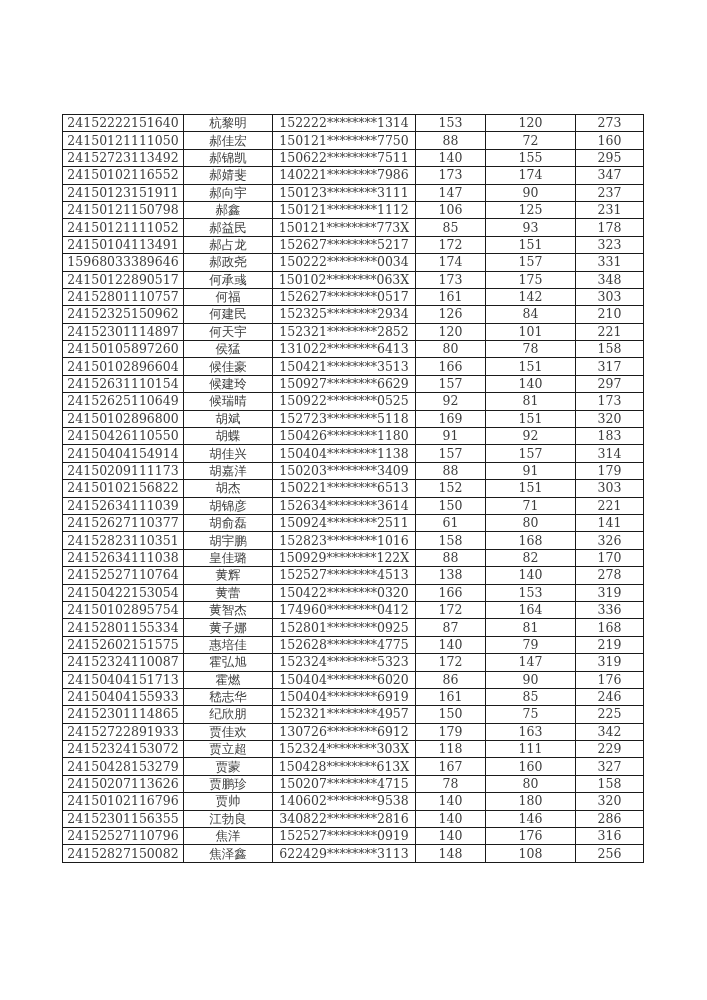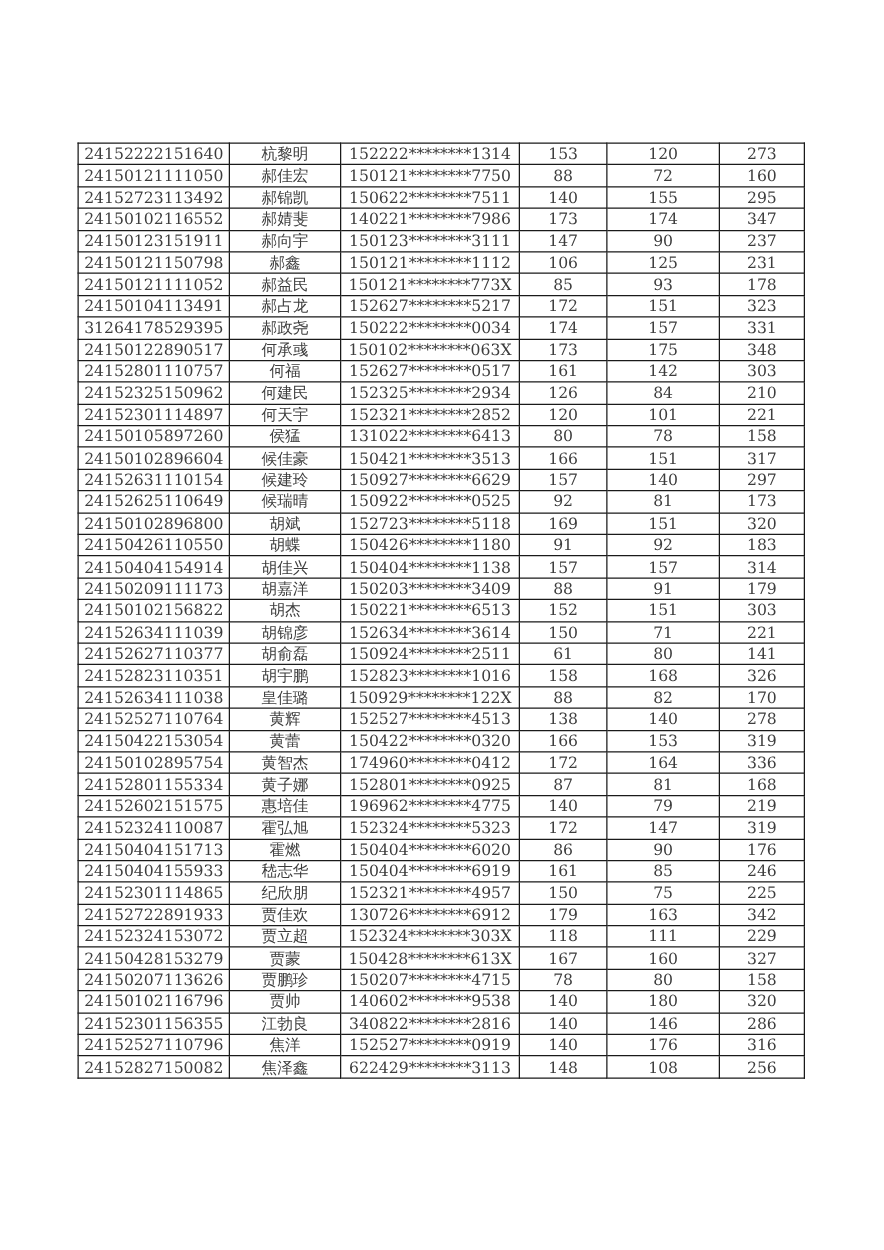--- a/index.html
+++ b/index.html
@@ -116,21 +116,21 @@
         </tr>
         <tr>
           <td>24150104113491</td>
           <td>郝占龙</td>
           <td>152627********5217</td>
           <td>172</td>
           <td>151</td>
           <td>323</td>
         </tr>
         <tr>
-          <td>31264178529395</td>
+          <td>15968033389646</td>
           <td>郝政尧</td>
           <td>150222********0034</td>
           <td>174</td>
           <td>157</td>
           <td>331</td>
         </tr>
         <tr>
           <td>24150122890517</td>
           <td>何承彧</td>
           <td>150102********063X</td>
@@ -294,21 +294,21 @@
           <td>24152801155334</td>
           <td>黄子娜</td>
           <td>152801********0925</td>
           <td>87</td>
           <td>81</td>
           <td>168</td>
         </tr>
         <tr>
           <td>24152602151575</td>
           <td>惠培佳</td>
-          <td>196962********4775</td>
+          <td>152628********4775</td>
           <td>140</td>
           <td>79</td>
           <td>219</td>
         </tr>
         <tr>
           <td>24152324110087</td>
           <td>霍弘旭</td>
           <td>152324********5323</td>
           <td>172</td>
           <td>147</td>

